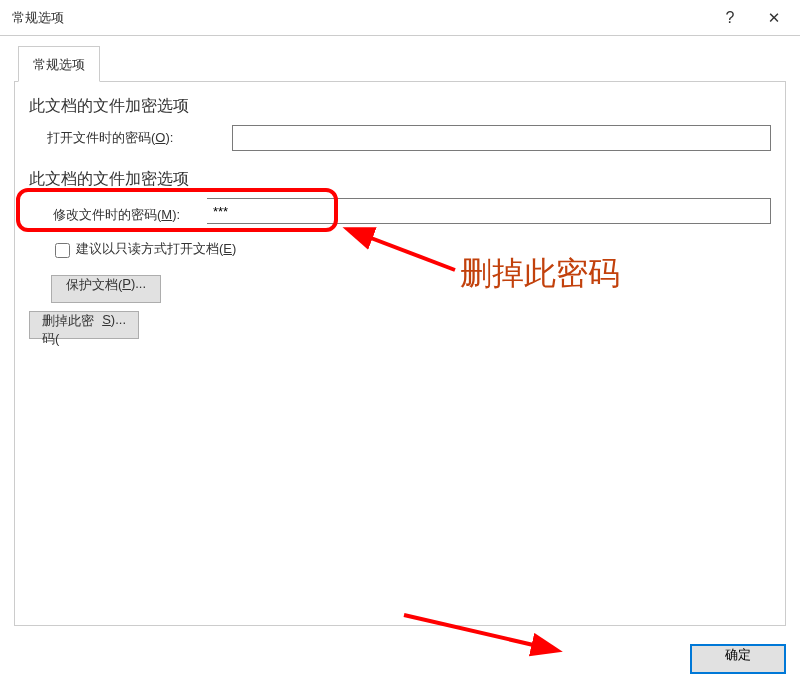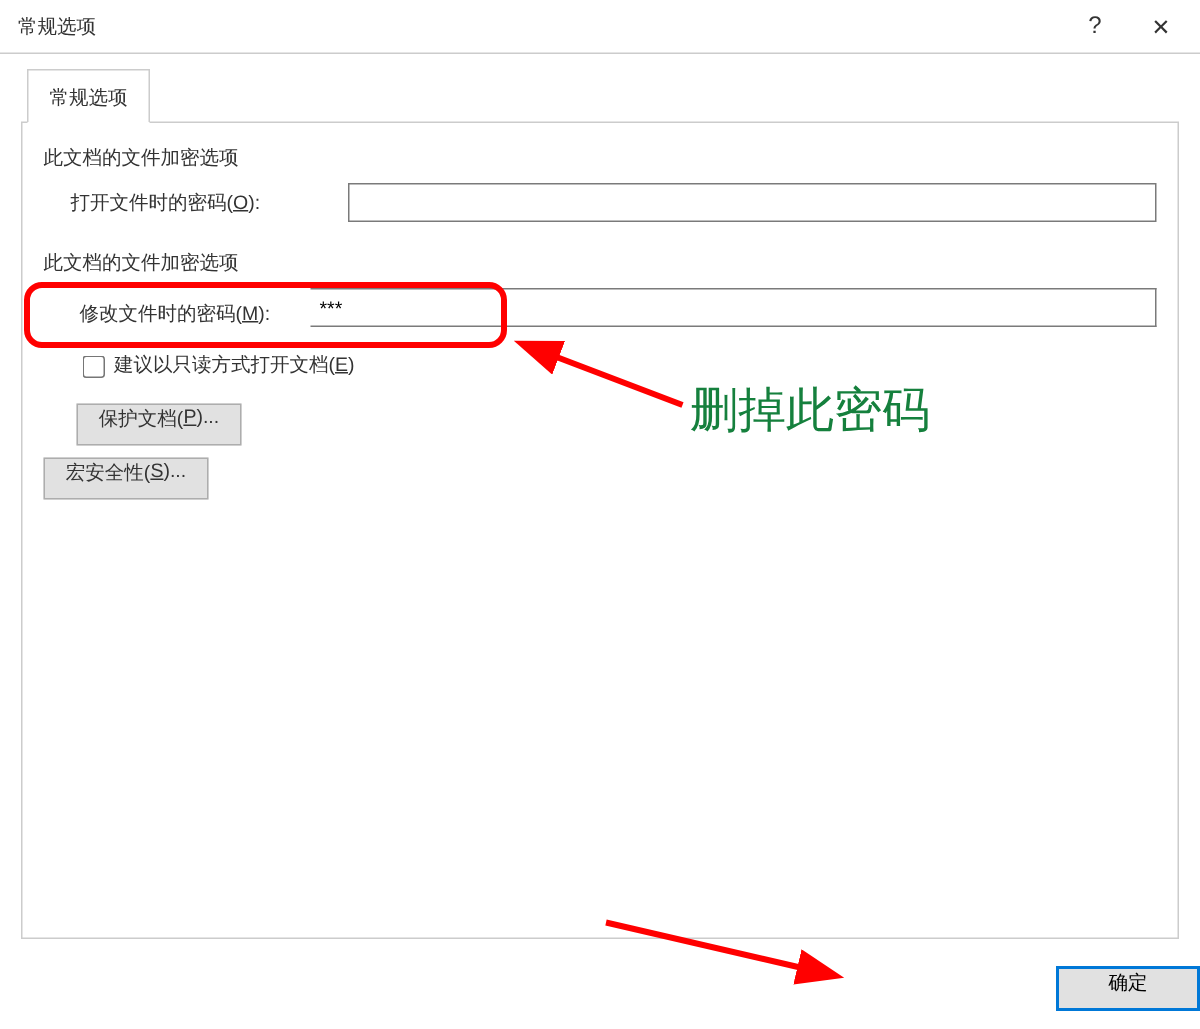--- a/index.html
+++ b/index.html
@@ -31,21 +31,21 @@
       border: 1px solid #ccc; border-bottom: 1px solid #fff;
     }
 
     
     .content {
       position: absolute; top: 82px; left: 14px; right: 14px; bottom: 60px;
       border: 1px solid #ccc; border-top: none; padding: 10px 14px;
       font-size: 13px; color: #333;
     }
 
-    .section-title { margin: 4px 0 8px 0; font-size: 13px; }
+    .section-title { margin: 4px 0 8px 0; font-size: 16px; }
     .form-row { display: flex; align-items: center; margin: 6px 0 6px 18px; gap: 25px; }
     .form-label { min-width: 160px; font-size: 13px; }
     .form-input {
       flex: 1; height: 26px; border: 1px solid #7a7a7a; font-size: 13px;
       padding: 0 6px; outline: none;
     }
 
     .form-row2 { display: flex; align-items: flex-end; margin: 6px 0 6px 18px; position: relative; }
     .form-label2 { width: 160px; font-size: 13px; padding-left: 6px; }
     .form-input2 {
@@ -65,29 +65,29 @@
       padding: 0 12px; height: 28px; cursor: default;
     }
     .btn-protect { margin: 4px 0 4px 22px; width: 110px;}
     .macro-desc { margin: 6px 0 6px 6px; font-size: 13px; }
 
     .macro-row { display: flex; justify-content: space-between; align-items: center; padding-right: 4px; margin-top: 4px; }
     .btn-macro { width: 110px; }
 
     
     .footer {
-      position: absolute; bottom: 12px; right: 0; display: flex; gap: 20px;
+      position: absolute; bottom: 12px; right: 14px; display: flex; gap: 20px;
     }
     .footer .btn { width: 96px; height: 30px; }
     .btn-ok { border: 2px solid #0078d7; background: #e1e1e1; }
 
     
     .overlay { position: absolute; top: 0; left: 0; pointer-events: none; }
     .anno-text {
-      position: absolute; color: #15803d; font-size: 32px; white-space: nowrap;
+      position: absolute; color: #c2410c; font-size: 32px; white-space: nowrap;
       font-family: "SimSun","SimHei",sans-serif;
     }
 
     .underline { text-decoration: underline; }
   </style>
 </head>
 <body>
 
 <div class="titlebar">
   <span>常规选项</span>
@@ -130,21 +130,21 @@
 
   <div class="btn btn-protect">
     <span>保护文档(</span>
       <span class="underline">P</span>
       <span>)...</span>
   </div>
 
   
   <div class="macro-row">
     <div class="btn btn-macro">
-      <span>宏安全性(</span>
+      <span>删掉此密码(</span>
         <span class="underline">S</span>
         <span>)...</span>
     </div>
   </div>
 
 </div>
 
 <div class="footer">
   <div class="btn btn-ok">确定</div>
 </div>

